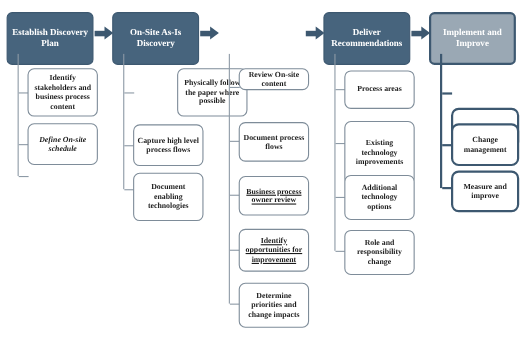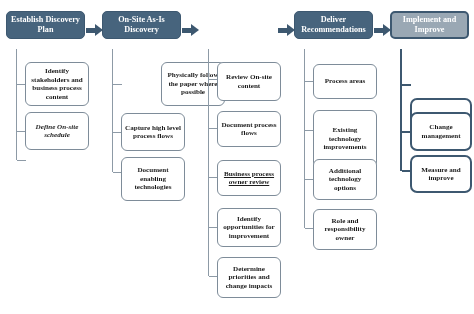--- a/index.html
+++ b/index.html
@@ -29,21 +29,21 @@
     width: 95px;
     height: 314px;
   }
 
   
   .phase-header {
     position: absolute;
     top: 11px;
     left: 6px;
     width: 79px;
-    height: 28px;
+    height: 48px;
     box-sizing: border-box;
     border-radius: 5px;
     background: #47647d;
     border: 1px solid #3d5870;
     color: #ffffff;
     font-size: 8.2px;
     font-weight: bold;
     line-height: 1.18;
     display: flex;
     align-items: center;
@@ -190,30 +190,30 @@
   </div>
 
   <div class="column" style="left:192px;">
     <div class="trunk" style="height:227px;"></div>
     <div class="stub" style="top:79px;"></div>
     <div class="stub" style="top:128px;"></div>
     <div class="stub" style="top:177px;"></div>
     <div class="stub" style="top:227px;"></div>
     <div class="stub" style="top:276px;"></div>
 
-    <div class="task" style="top:62px;height:39px;">
+    <div class="task" style="top:62px;height:20px;">
       <span>Review On-site content</span>
     </div>
     <div class="task" style="top:111px;height:36px;">
       <span>Document process flows</span>
     </div>
     <div class="task" style="top:160px;height:36px;text-decoration:underline;">
       <span>Business process owner review</span>
     </div>
-    <div class="task" style="top:208px;height:39px;">
+    <div class="task" style="top:208px;height:39px;text-decoration:underline;">
       <span>Identify opportunities for improvement</span>
     </div>
     <div class="task" style="top:257px;height:41px;">
       <span>Determine priorities and change impacts</span>
     </div>
 
     <div class="phase-arrow">
       <div class="shaft"></div>
         <div class="head"></div>
     </div>
@@ -232,21 +232,21 @@
     <div class="task" style="top:64px;height:35px;">
       <span>Process areas</span>
     </div>
     <div class="task" style="top:110px;height:58px;">
       <span>Existing technology improvements</span>
     </div>
     <div class="task" style="top:159px;height:41px;">
       <span>Additional technology options</span>
     </div>
     <div class="task" style="top:209px;height:41px;">
-      <span>Role and responsibility owner</span>
+      <span>Role and responsibility change</span>
     </div>
 
     <div class="phase-arrow">
       <div class="shaft"></div>
         <div class="head"></div>
     </div>
   </div>
 
   <div class="column accentcol" style="left:384px;width:90px;">
     <div class="phase-header accent">

